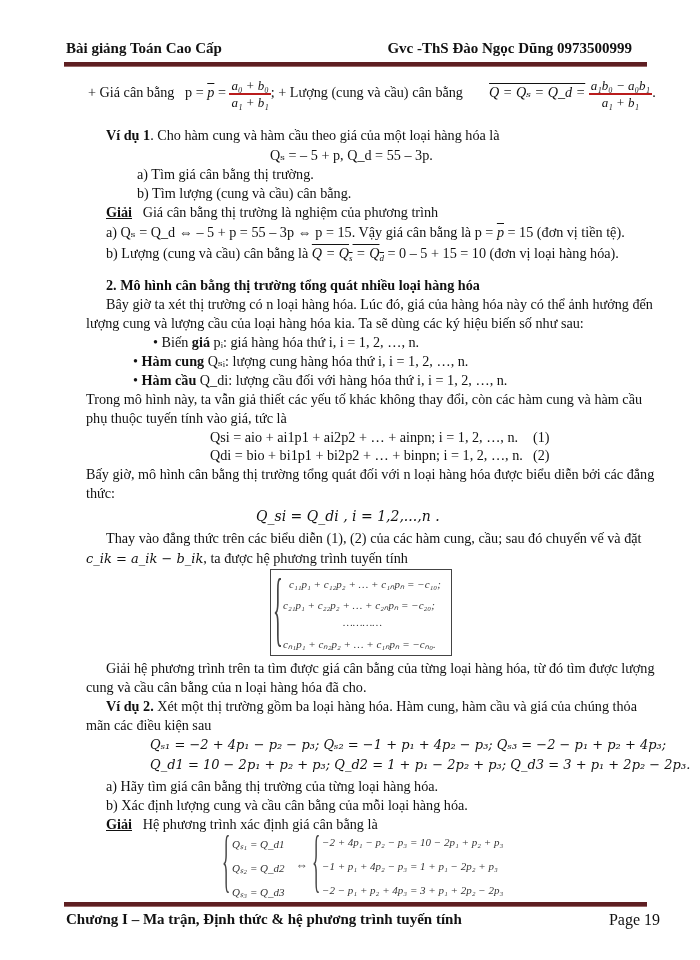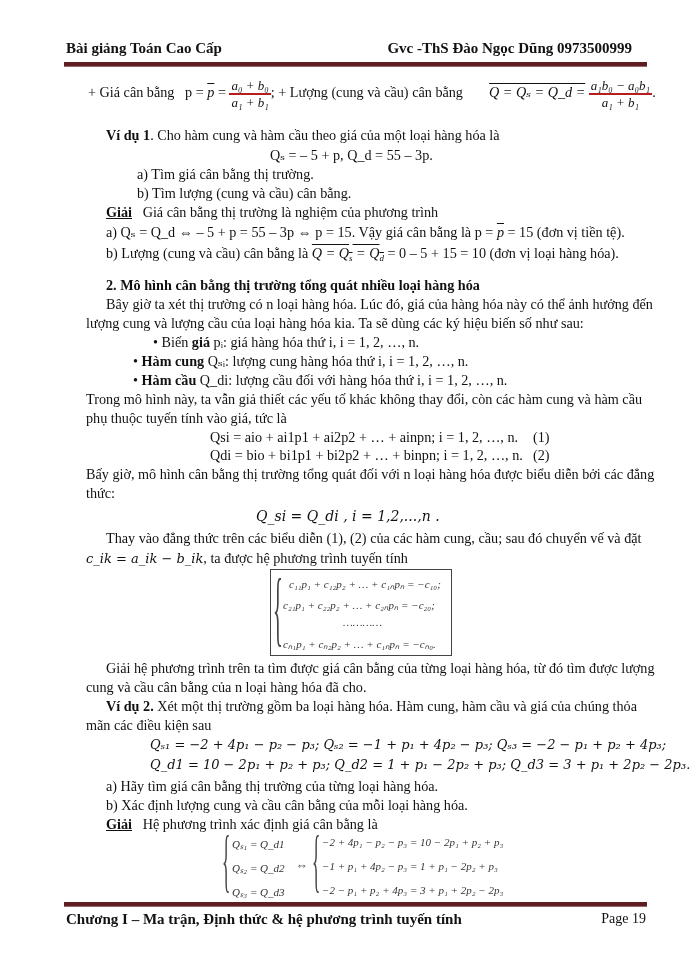--- a/index.html
+++ b/index.html
@@ -127,13 +127,13 @@
 <div class="abs mathsm" style="left:232px;top:860px;">Qₛ₂ = Q_d2</div>
 <div class="abs mathsm" style="left:232px;top:884px;">Qₛ₃ = Q_d3</div>
 <div class="abs" style="left:296px;top:858px;font-size:12px;">⇔</div>
 <div class="abs" style="left:312px;top:826px;font-size:70px;line-height:70px;color:#444;transform:scaleX(0.25);transform-origin:left;">{</div>
 <div class="abs mathsm" style="left:322px;top:836px;">−2 + 4p₁ − p₂ − p₃ = 10 − 2p₁ + p₂ + p₃</div>
 <div class="abs mathsm" style="left:322px;top:860px;">−1 + p₁ + 4p₂ − p₃ = 1 + p₁ − 2p₂ + p₃</div>
 <div class="abs mathsm" style="left:322px;top:884px;">−2 − p₁ + p₂ + 4p₃ = 3 + p₁ + 2p₂ − 2p₃</div>
 
 <div class="rule" style="top:902px;"></div>
 <div class="abs hdr" style="left:66px;top:911px;">Chương I – Ma trận, Định thức &amp; hệ phương trình tuyến tính</div>
-<div class="abs" style="right:54px;top:911px;font-size:14px;">Page 19</div>
+<div class="abs" style="right:40px;top:911px;font-size:16px;">Page 19</div>
 
 </body></html>

